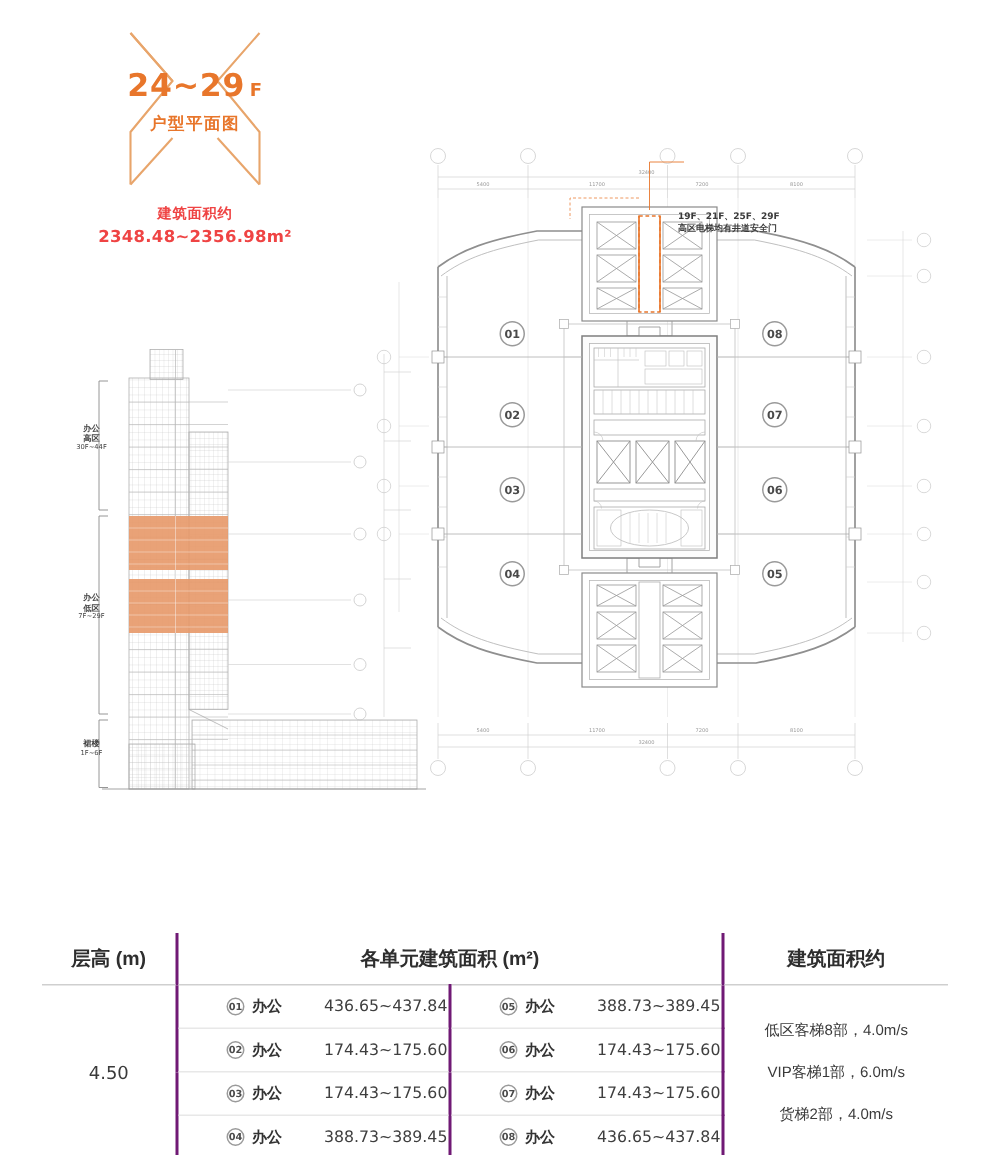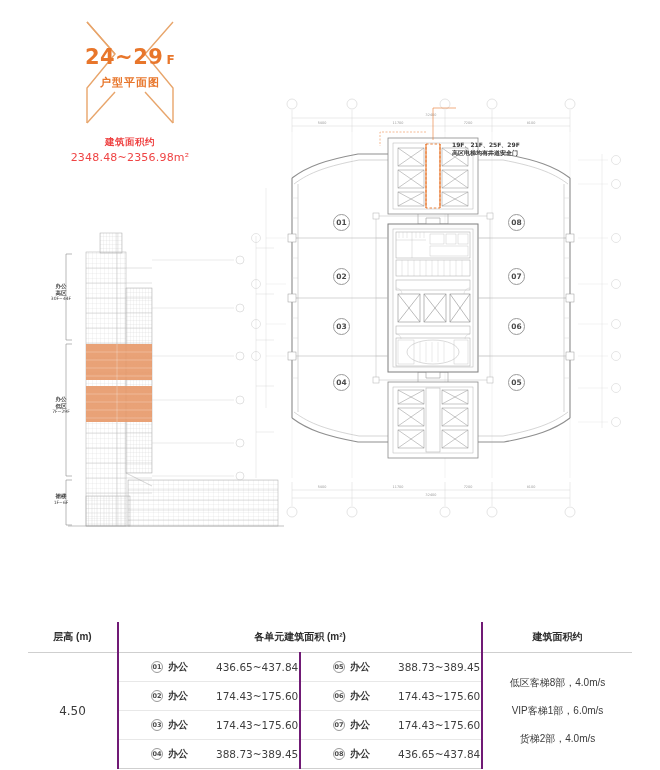--- a/index.html
+++ b/index.html
@@ -17,21 +17,21 @@
   .butterfly svg { display:block; }
   .title-text { position:absolute; left:0; top:38px; width:180px; text-align:center; }
   .t-line1, .t-line2 {
     color:#E8762B; font-weight:bold; font-size:21px; line-height:23px;
     letter-spacing:0.5px; font-family:"DejaVu Sans", sans-serif;
   }
   .t-line2 .f-suffix { font-size:12px; font-weight:bold; margin-left:3px; }
   .t-sub { color:#E8762B; font-size:11px; font-weight:bold; margin-top:3px; letter-spacing:1px; }
   .area-block { position:absolute; left:0; top:128px; width:180px; text-align:center; color:#ef4444; }
   .area-label { font-size:9.5px; font-weight:bold; letter-spacing:.5px; }
-  .area-value { font-size:11px; font-weight:normal; margin-top:2px; letter-spacing:.2px;
+  .area-value { font-size:11px; font-weight:bold; margin-top:2px; letter-spacing:.2px;
                 font-family:"DejaVu Sans", sans-serif; }
 
   
   #elevation { position:absolute; left:28px; top:228px; width:258px; height:300px; }
   .zone-label { position:absolute; text-align:center; color:#444; width:46px; }
   .zl-cn { font-size:5.5px; font-weight:bold; line-height:6.5px; }
   .zl-en { font-size:4.5px; line-height:6px; font-family:"DejaVu Sans", sans-serif; }
 
   
   #floorplan { position:absolute; left:230px; top:88px; width:420px; height:450px; }
@@ -46,21 +46,21 @@
     position:absolute; color:#3a3a3a; font-size:6px; line-height:8px;
     white-space:nowrap; font-weight:bold;
   }
   .callout-note .cn-en { font-family:"DejaVu Sans", sans-serif; }
 
   
   #spec-table { position:absolute; left:28px; top:622px; width:604px; }
   table { border-collapse:collapse; width:100%; font-size:10px; color:#333; }
   th, td { border:none; }
   .th-cell {
-    font-size:10px; font-weight:bold; text-align:center; padding:8px 0 8px;
+    font-size:13px; font-weight:bold; text-align:center; padding:8px 0 8px;
     border-bottom:1px solid #cfcfcf; color:#2e2e2e;
   }
   .vline { border-left:2px solid #701a75; }
   .col-floor { width:90px; }
   .col-elev { width:150px; }
   .cell-floorheight {
     text-align:center; font-size:12px; color:#3a3a3a; vertical-align:middle;
     font-family:"DejaVu Sans", sans-serif;
   }
   .unit-row td { padding:0; }

